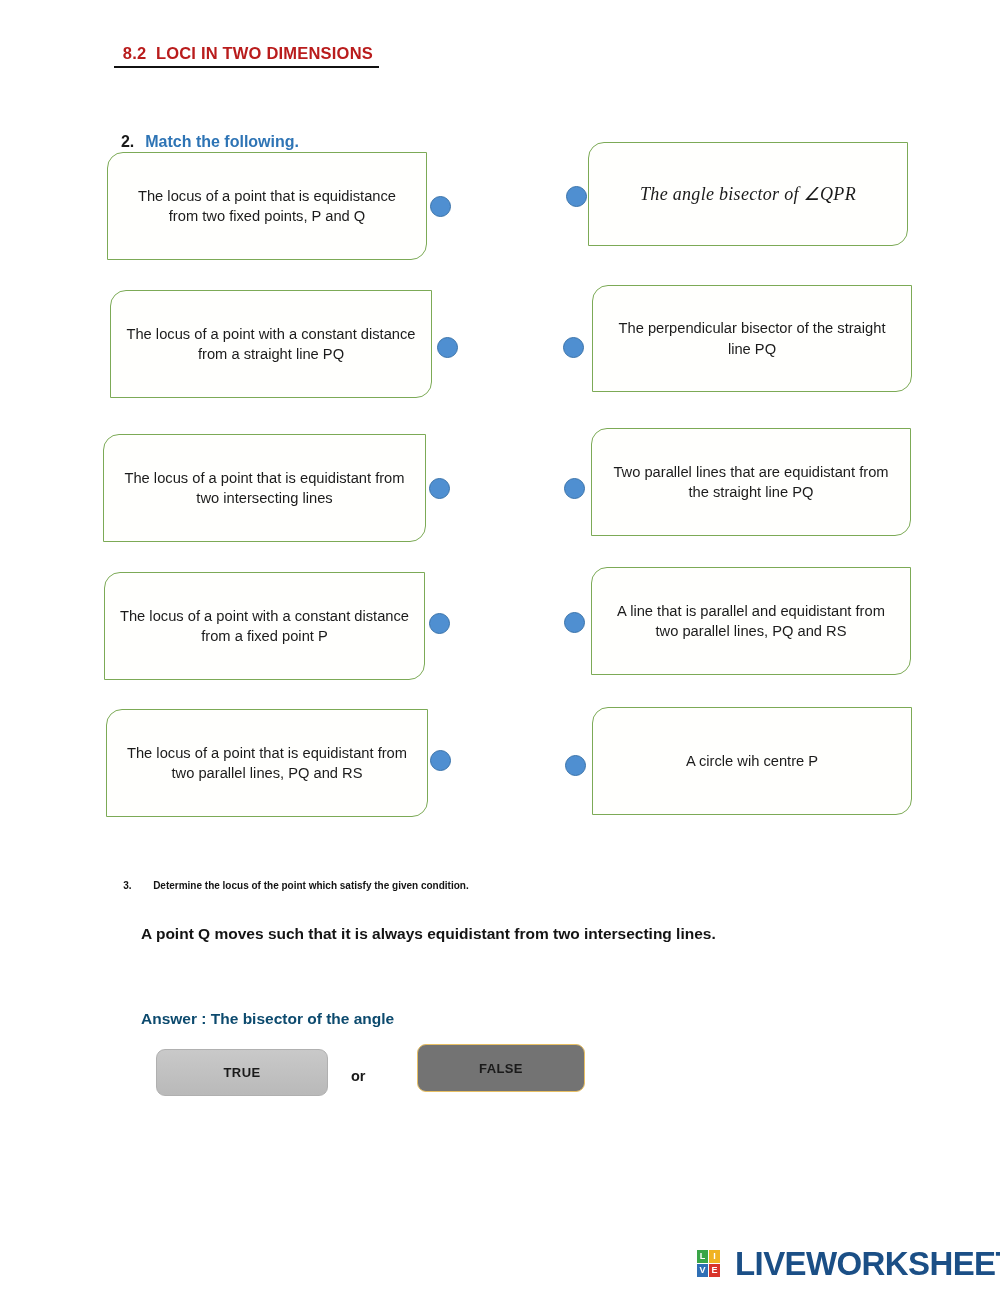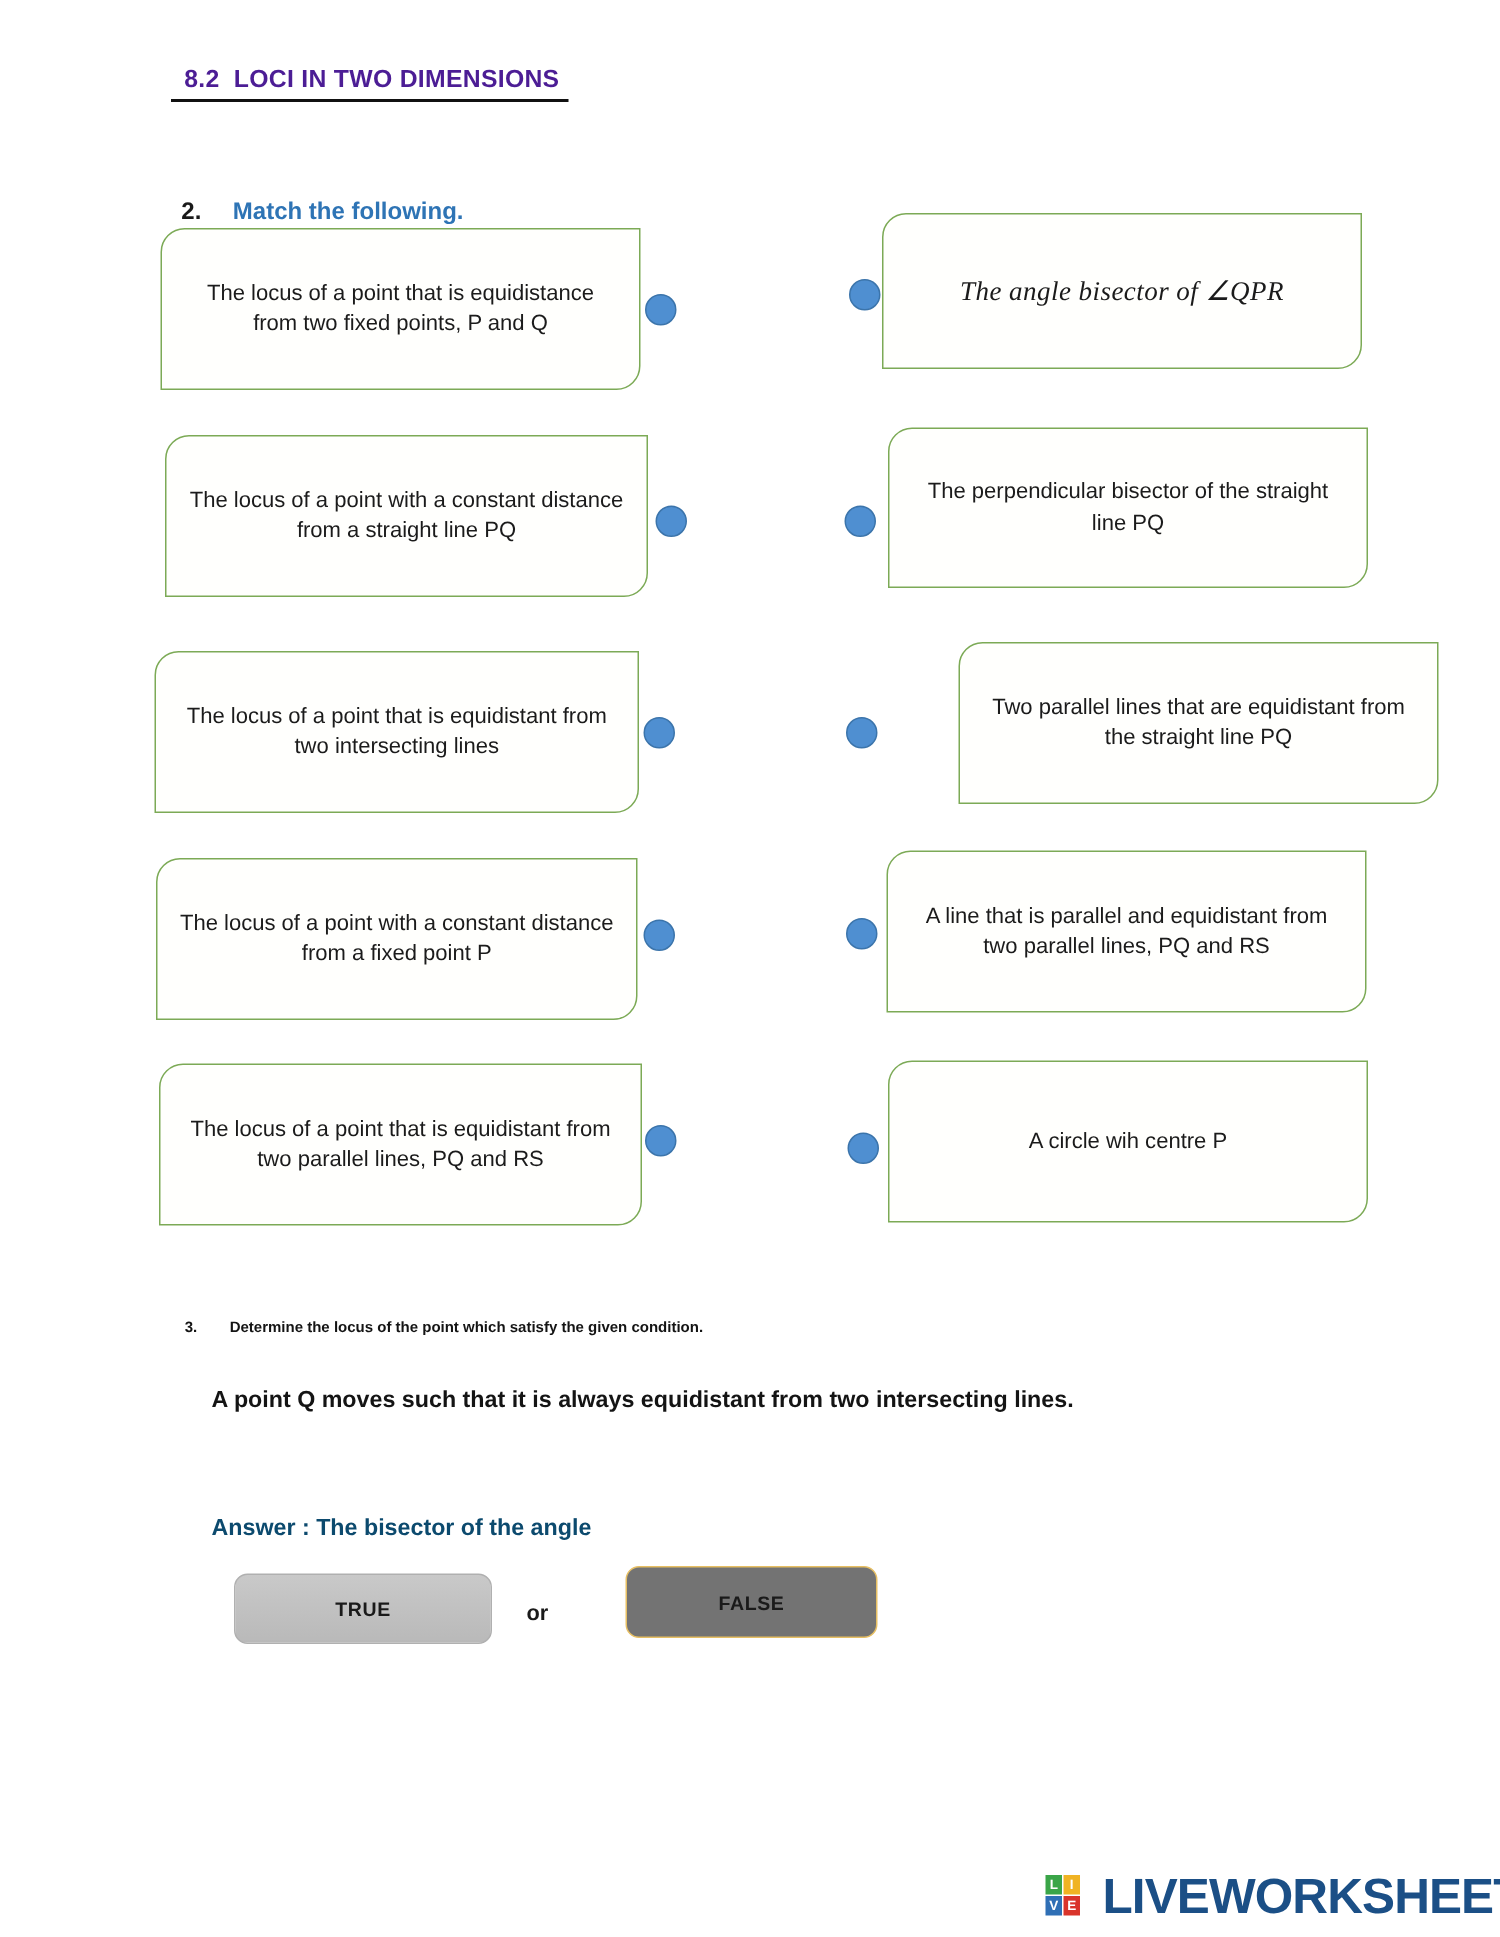--- a/index.html
+++ b/index.html
@@ -17,37 +17,37 @@
   }
 
   
   #worksheet-title {
     position: absolute;
     left: 114px;
     top: 44px;
     font-size: 16.5px;
     font-weight: bold;
     letter-spacing: 0.2px;
-    color: #4c1d95;
+    color: #b91c1c;
     border-bottom: 2px solid #111111;
     padding: 0 6px 3px 4px;
     white-space: pre;
   }
 
   
   #q2-heading {
     position: absolute;
     left: 112px;
     top: 115px;
     font-size: 16px;
     font-weight: bold;
     white-space: pre;
   }
   #q2-heading .qnum { color: #1a1a1a; }
-  #q2-heading .qtext { color: #2e74b5; margin-left: 21px; }
+  #q2-heading .qtext { color: #2e74b5; margin-left: 11px; }
 
   
   #match-area {
     position: absolute;
     left: 0;
     top: 0;
     width: 852px;
     height: 830px;
   }
   .match-row { position: absolute; left: 0; width: 1000px; }
@@ -224,21 +224,21 @@
       <span class="txt">The perpendicular bisector of the straight line PQ</span>
     </div>
   </div>
 
   <div class="match-row">
     <div class="mbox" style="left:103px; top:434px; width:323px; height:108px;">
       <span class="txt">The locus of a point that is equidistant from two intersecting lines</span>
     </div>
     <div class="dot" style="left:429px; top:478px;"></div>
     <div class="dot" style="left:564px; top:478px;"></div>
-    <div class="mbox" style="left:591px; top:428px; width:320px; height:108px;margin-left:48px;">
+    <div class="mbox" style="left:591px; top:428px; width:320px; height:108px;">
       <span class="txt">Two parallel lines that are equidistant from the straight line PQ</span>
     </div>
   </div>
 
   <div class="match-row">
     <div class="mbox" style="left:104px; top:572px; width:321px; height:108px;">
       <span class="txt">The locus of a point with a constant distance from a fixed point P</span>
     </div>
     <div class="dot" style="left:429px; top:613px;"></div>
     <div class="dot" style="left:564px; top:612px;"></div>

